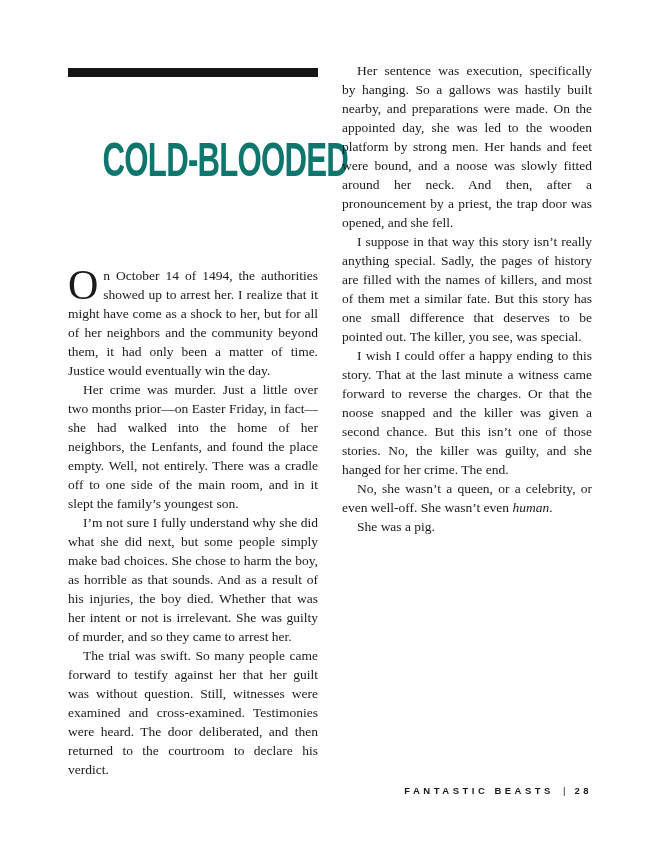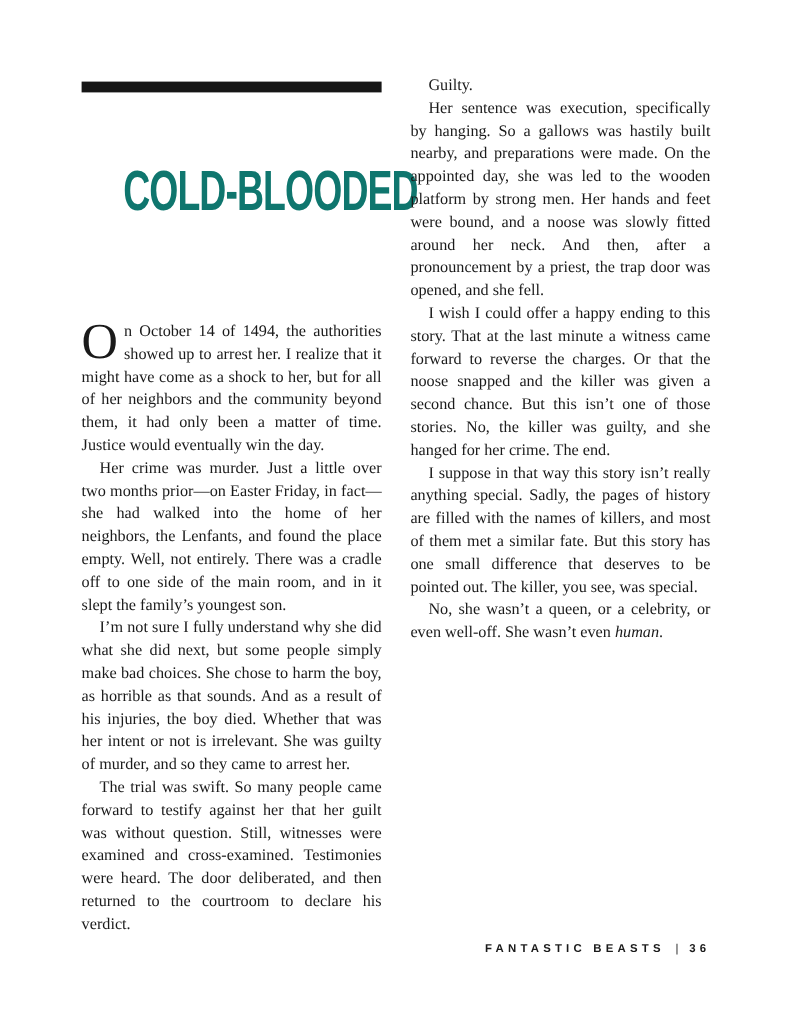--- a/index.html
+++ b/index.html
@@ -109,26 +109,26 @@
   <div class="col col-left">
     <p>
       <span class="dropcap">O</span><span>n October 14 of 1494, the authorities showed up to arrest her. I realize that it might have come as a shock to her, but for all of her neighbors and the community beyond them, it had only been a matter of time. Justice would eventually win the day.</span>
     </p>
     <p class="para-indent">Her crime was murder. Just a little over two months prior—on Easter Friday, in fact—she had walked into the home of her neighbors, the Lenfants, and found the place empty. Well, not entirely. There was a cradle off to one side of the main room, and in it slept the family’s youngest son.</p>
     <p class="para-indent">I’m not sure I fully understand why she did what she did next, but some people simply make bad choices. She chose to harm the boy, as horrible as that sounds. And as a result of his injuries, the boy died. Whether that was her intent or not is irrelevant. She was guilty of murder, and so they came to arrest her.</p>
     <p class="para-indent">The trial was swift. So many people came forward to testify against her that her guilt was without question. Still, witnesses were examined and cross-examined. Testimonies were heard. The door deliberated, and then returned to the courtroom to declare his verdict.</p>
   </div>
 
   <div class="col col-right">
-    <p class="para-indent">Guilty.</p>
     <p class="para-indent">Her sentence was execution, specifically by hanging. So a gallows was hastily built nearby, and preparations were made. On the appointed day, she was led to the wooden platform by strong men. Her hands and feet were bound, and a noose was slowly fitted around her neck. And then, after a pronouncement by a priest, the trap door was opened, and she fell.</p>
+    <p class="para-indent">I suppose in that way this story isn’t really anything special. Sadly, the pages of history are filled with the names of killers, and most of them met a similar fate. But this story has one small difference that deserves to be pointed out. The killer, you see, was special.</p>
     <p class="para-indent">I wish I could offer a happy ending to this story. That at the last minute a witness came forward to reverse the charges. Or that the noose snapped and the killer was given a second chance. But this isn’t one of those stories. No, the killer was guilty, and she hanged for her crime. The end.</p>
-    <p class="para-indent">I suppose in that way this story isn’t really anything special. Sadly, the pages of history are filled with the names of killers, and most of them met a similar fate. But this story has one small difference that deserves to be pointed out. The killer, you see, was special.</p>
     <p class="para-indent">
       <span>No, she wasn’t a queen, or a celebrity, or even well-off. She wasn’t even </span><em class="human">human</em><span>.</span>
     </p>
+    <p class="para-indent">She was a pig.</p>
   </div>
 
   <div class="footer">
-    <span>FANTASTIC BEASTS</span><span class="sep">|</span><span>36</span>
+    <span>FANTASTIC BEASTS</span><span class="sep">|</span><span>28</span>
   </div>
 
 </div>
 
 </body></html>

